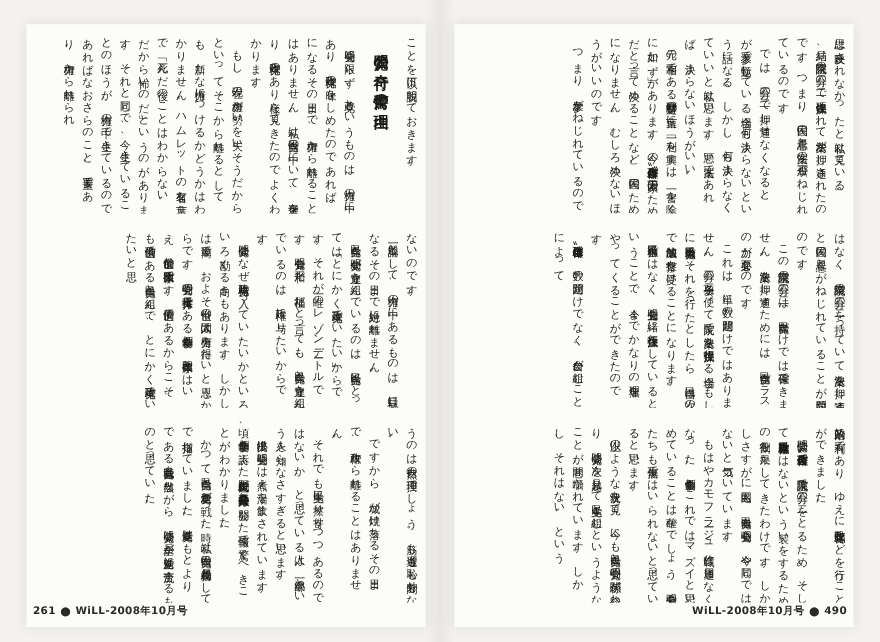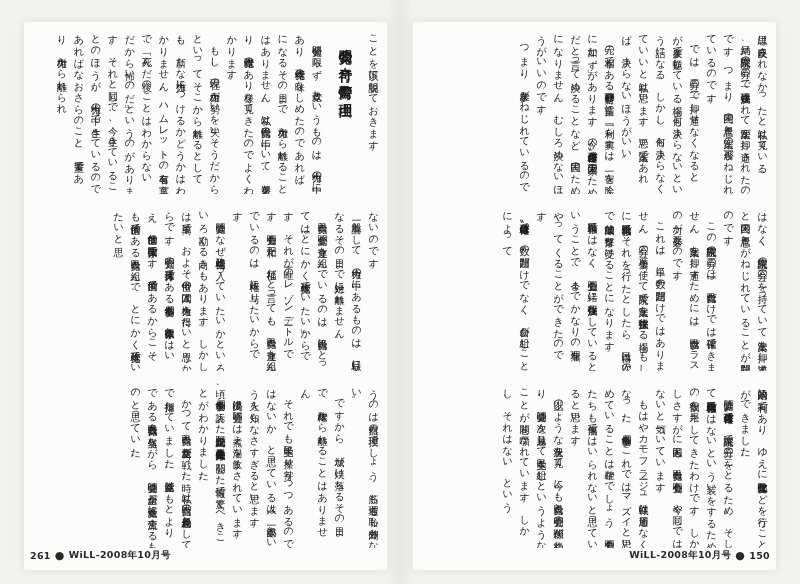--- a/index.html
+++ b/index.html
@@ -101,19 +101,19 @@
 　これは、単に数の問題だけではありません。三分の二条項を使って衆院で法案を強行採決する場合、もし仮に自民党単独でそれを行ったとしたら、自民は次の選挙で壊滅的な打撃を受けることになります。
 　自民単独ではなく、公明党も一緒に強行採決をしているということで、今までかなりの無理をやってくることができたのです。
 　自公〝合体〟政権は、数の問題だけでなく、自公が組むことによって</div>
     <div class="band flow">政治的に有利であり、ゆえに郵政民営化などを行うことができました。
 　公明党は自公〝合体〟政権で、衆議院で三分の二をとるため、そして自民党単独政権ではないという装いをするための役割を果たしてきたわけです。しかしさすがに国民も、自民党も公明党も、今や同じではないと気づいています。
 　もはやカモフラージュ作戦は通用しなくなった。創価学会もこれではマズイと思い始めていることは確かでしょう。公明党も自分たちも無傷ではいられないと思っていると思います。
 　以上のような状況を見て、今にも自民党と公明党の関係が終わり、公明党は次を見越して民主党と組むというようなことが巷間、囁かれています。しかし、それはない、という</div>
     <div class="footer footer-right">
       <span>WiLL-2008年10月号</span>
       <span class="dot">●</span>
-      <span>150</span>
+      <span>490</span>
     </div>
   </div>
 
 </div>
 
 <div class="gutter"></div>
 
 </body></html>

